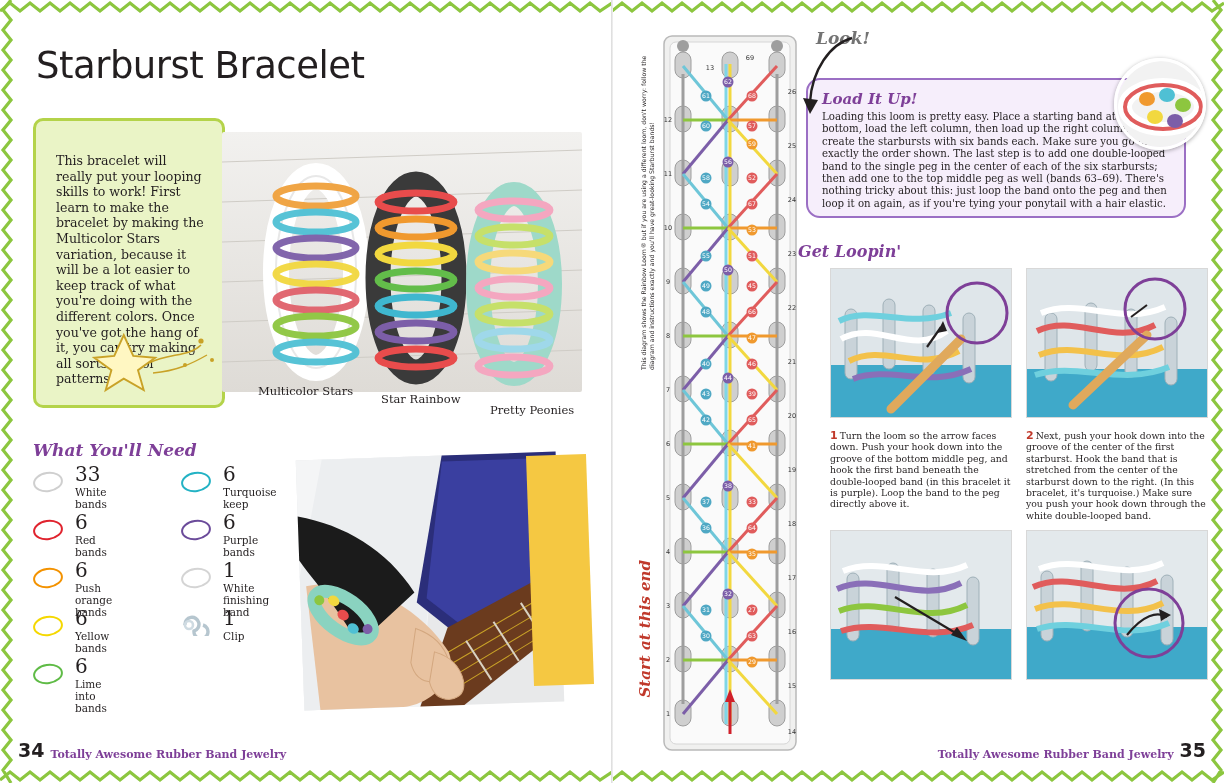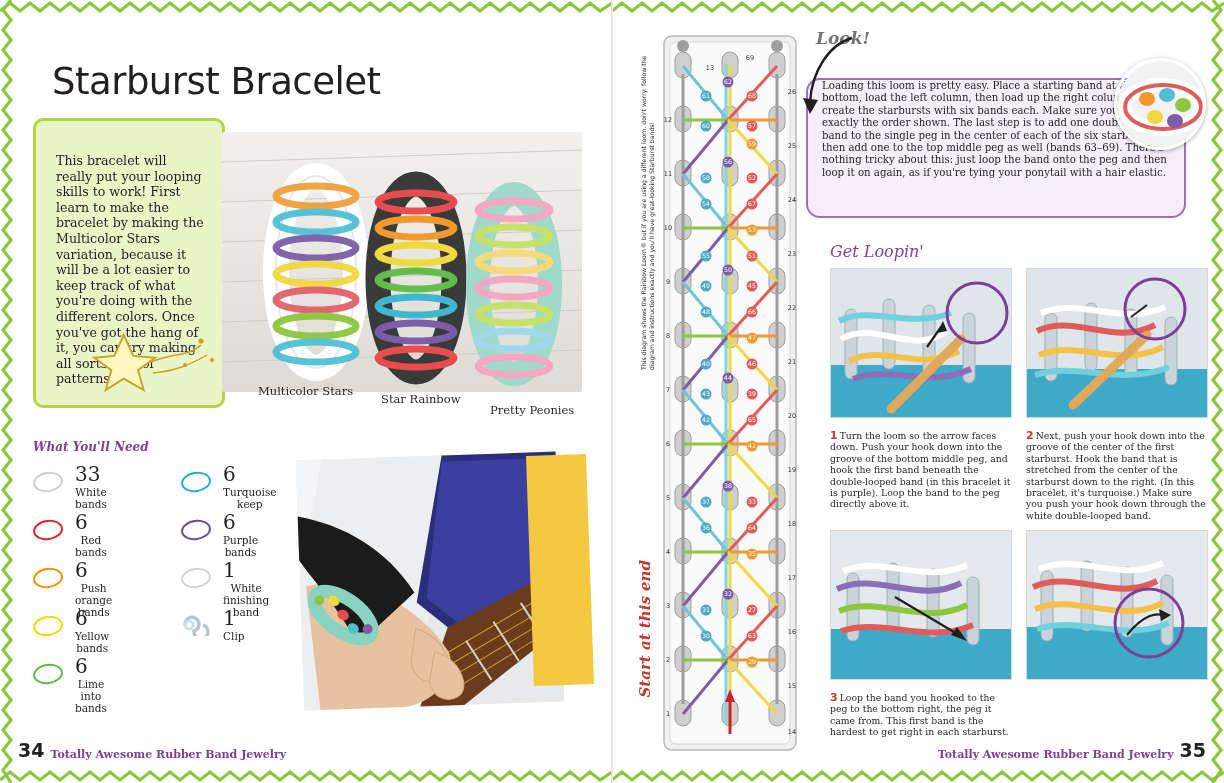--- a/index.html
+++ b/index.html
@@ -29,21 +29,21 @@
   }
   .zig-right {
     position:absolute; top:0; right:0; width:14px; height:100%; z-index:5;
   }
 
   
   h1.title {
     position:absolute; left:36px; top:44px;
     font-family:"DejaVu Sans", sans-serif;
     font-size:37px; font-weight:400; letter-spacing:-0.5px; color:#231f20;
-    margin:16px;
+    margin:0;
   }
   .callout {
     position:absolute; left:33px; top:118px; width:192px; height:290px;
     background:#eaf4c6; border:3px solid #b4d34a; border-radius:10px;
   }
   .callout p {
     margin:0; padding:32px 18px 0 20px;
     font-family:"DejaVu Serif", serif;
     font-size:12.6px; line-height:15.6px; color:#231f20;
   }
@@ -54,39 +54,39 @@
     border-radius:2px; overflow:hidden;
   }
   .cap { position:absolute; font-family:"DejaVu Serif", serif; font-size:11.5px; color:#231f20; }
   .cap1 { left:258px; top:384px; }
   .cap2 { left:381px; top:392px; }
   .cap3 { left:490px; top:403px; }
 
   h2.need {
     position:absolute; left:33px; top:440px; margin:0;
     font-family:"DejaVu Serif", serif; font-style:italic;
-    font-size:12px; color:#7e3f98; font-weight:700;
+    font-size:17px; color:#7e3f98; font-weight:700;
   }
   .needs { position:absolute; left:33px; top:466px; width:300px; }
   .need-col { position:absolute; top:0; }
   .need-col.c1 { left:0; }
   .need-col.c2 { left:148px; }
   .need-item { position:relative; height:48px; }
   .need-item .ring {
     position:absolute; left:0; top:6px; width:30px; height:20px;
     border:2.5px solid #bbb; border-radius:50%/50%;
     transform:rotate(-8deg);
   }
   .need-item .qty {
     position:absolute; left:42px; top:-4px;
     font-family:"DejaVu Serif", serif; font-size:20px; color:#231f20;
   }
   .need-item .lbl {
     position:absolute; left:42px; top:20px;
-    font-family:"DejaVu Serif", serif; font-size:10.5px; color:#231f20;text-align:center;
+    font-family:"DejaVu Serif", serif; font-size:10.5px; color:#231f20;
   }
   .need-item .clip {
     position:absolute; left:0; top:4px; width:30px; height:22px;
   }
 
   .photo-guitar {
     position:absolute; left:296px; top:452px; width:268px; height:258px;
     transform:rotate(-2deg);
   }
   .yellow-accent {
@@ -141,22 +141,22 @@
     font-family:"DejaVu Serif", serif; font-size:10.2px; line-height:12.4px; color:#231f20;
   }
   .bracelet-photo {
     position:absolute; left:1114px; top:58px; width:92px; height:92px;
     border-radius:50%; overflow:hidden; border:3px solid #fff;
     box-shadow:0 1px 4px rgba(0,0,0,.35); z-index:12;
   }
   .arrow-curve { position:absolute; left:790px; top:30px; width:70px; height:100px; z-index:11; }
 
   h2.loopin {
-    position:absolute; left:830px; top:242px; margin:0;
-    font-family:"DejaVu Serif", serif; font-style:italic; font-weight:400;
+    position:absolute; left:798px; top:242px; margin:0;
+    font-family:"DejaVu Serif", serif; font-style:italic; font-weight:700;
     font-size:16px; color:#7e3f98;
   }
   .steps { position:absolute; left:830px; top:268px; width:378px; }
   .step { position:absolute; width:182px; }
   .step .pic { width:182px; height:150px; border:1px solid #d8d8d8; overflow:hidden; position:relative; }
   .step .txt {
     margin-top:12px;
     font-family:"DejaVu Serif", serif; font-size:9.3px; line-height:11.4px; color:#231f20;
   }
   .step .num {
@@ -626,20 +626,21 @@
     </svg>
   </div>
 
   <div class="look-label">Look!</div>
   <svg class="arrow-curve" viewBox="0 0 70 100">
     <path d="M62,8 C40,14 22,40 20,72" fill="none" stroke="#231f20" stroke-width="2.4"></path>
     <polygon points="20,84 13,68 28,70" fill="#231f20"></polygon>
   </svg>
 
   <div class="loadbox">
+    <h3>Load It Up!</h3>
     <p>Loading this loom is pretty easy. Place a starting band at the bottom, load the left column, then load up the right column. Then, create the starbursts with six bands each. Make sure you go in exactly the order shown. The last step is to add one double-looped band to the single peg in the center of each of the six starbursts; then add one to the top middle peg as well (bands 63–69). There's nothing tricky about this: just loop the band onto the peg and then loop it on again, as if you're tying your ponytail with a hair elastic.</p>
   </div>
 
   <div class="bracelet-photo">
     <svg viewBox="0 0 92 92" width="92" height="92">
       <circle cx="46" cy="46" r="46" fill="#f2f2f2"></circle>
       <g>
         <ellipse cx="46" cy="46" rx="38" ry="22" fill="none" stroke="#ffffff" stroke-width="14"></ellipse>
         <ellipse cx="46" cy="46" rx="38" ry="22" fill="none" stroke="#e05c5c" stroke-width="4"></ellipse>
         <ellipse cx="30" cy="38" rx="8" ry="7" fill="#f0992e"></ellipse>
@@ -719,21 +720,20 @@
           <g stroke-width="6" fill="none">
             <path d="M6,58 C46,40 88,74 130,52" stroke="#8a6fb8"></path>
             <path d="M8,80 C50,64 92,96 136,74" stroke="#8dc63f"></path>
             <path d="M10,100 C52,86 96,114 142,94" stroke="#e05c5c"></path>
             <path d="M12,40 C52,24 94,54 136,34" stroke="#ffffff"></path>
           </g>
           <path d="M64,66 L128,104" stroke="#231f20" stroke-width="2.2"></path>
           <polygon points="136,110 120,104 126,96" fill="#231f20"></polygon>
         </svg>
       </div>
-      <div class="txt"><span class="num">3</span><span>Loop the band you hooked to the peg to the bottom right, the peg it came from. This first band is the hardest to get right in each starburst.</span></div>
     </div>
 
     <div class="step s4">
       <div class="pic">
         <svg viewBox="0 0 182 150" width="182" height="150">
           <rect width="182" height="150" fill="#e3e9ec"></rect>
           <rect y="96" width="182" height="54" fill="#3fa9c9"></rect>
           <g fill="#c9d3d9" stroke="#9fb0b8">
             <rect x="14" y="40" width="12" height="70" rx="6"></rect>
             <rect x="54" y="30" width="12" height="70" rx="6"></rect>

